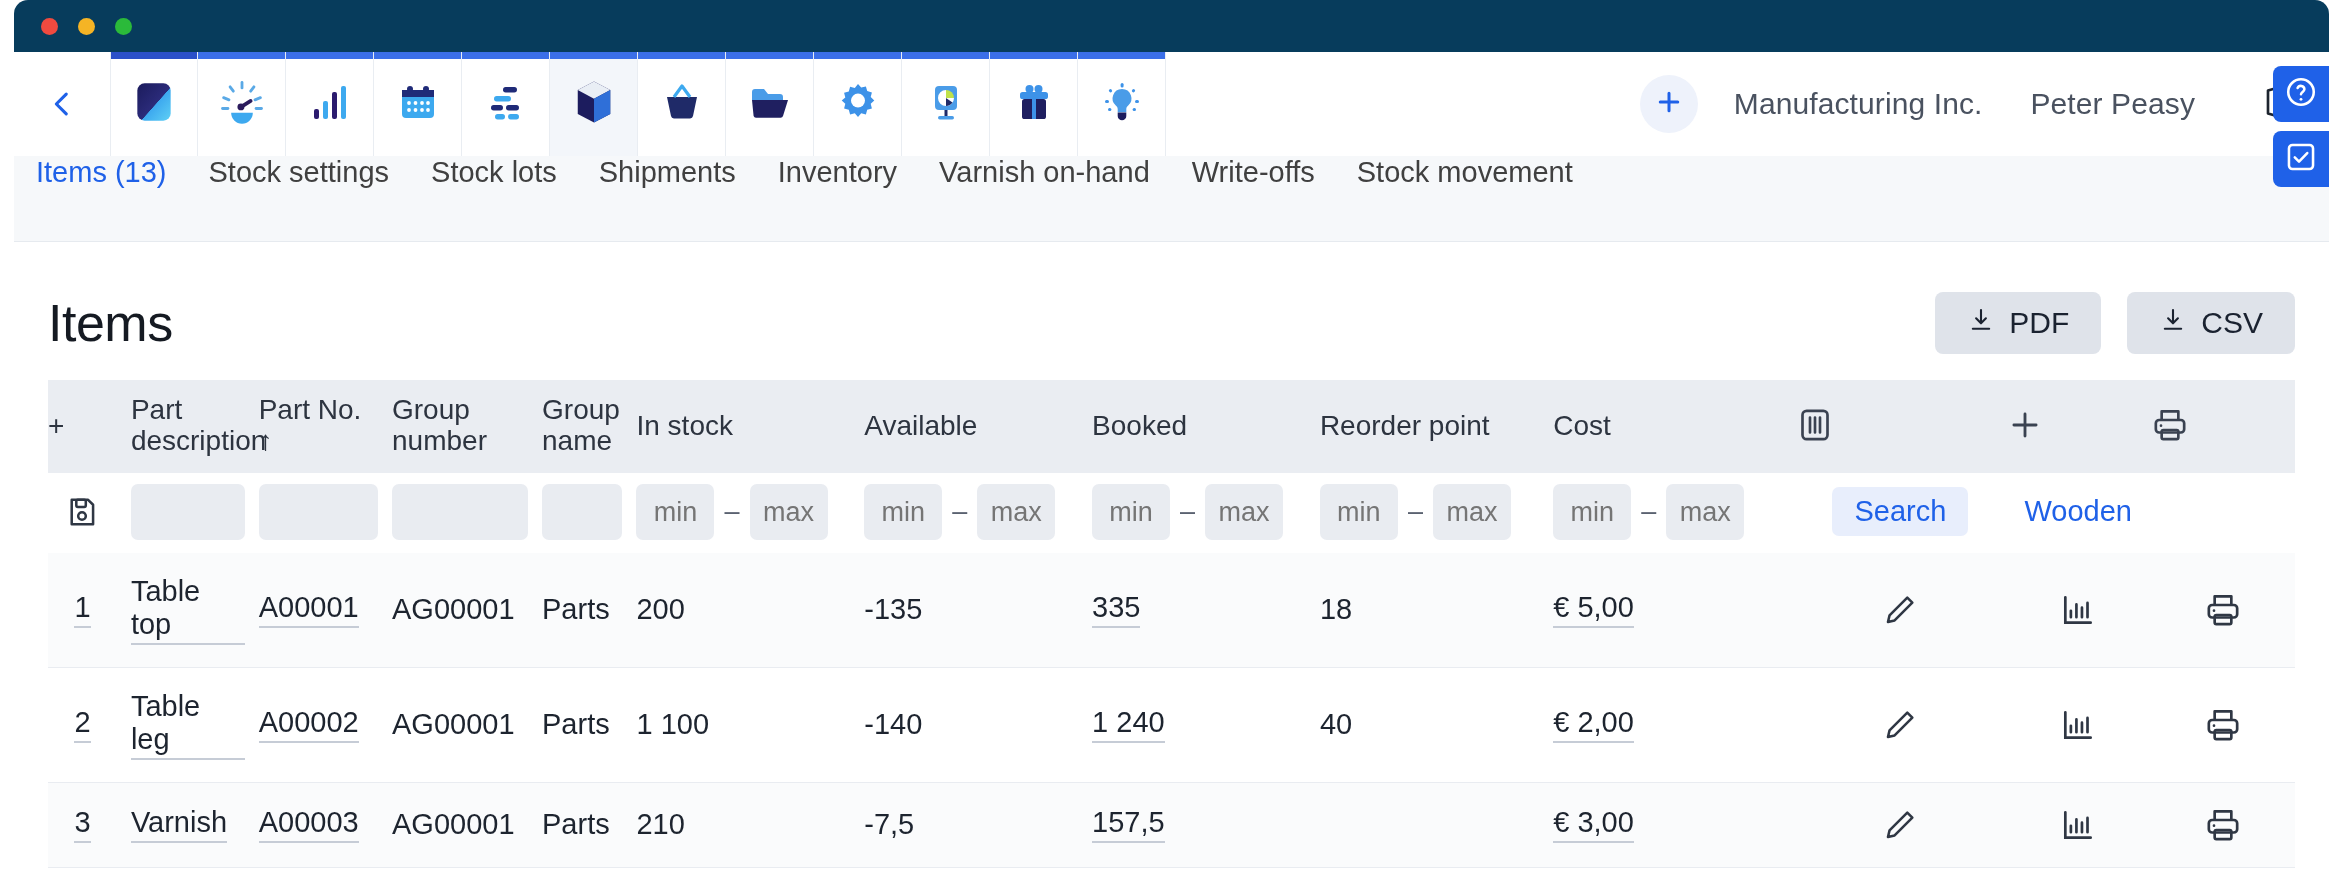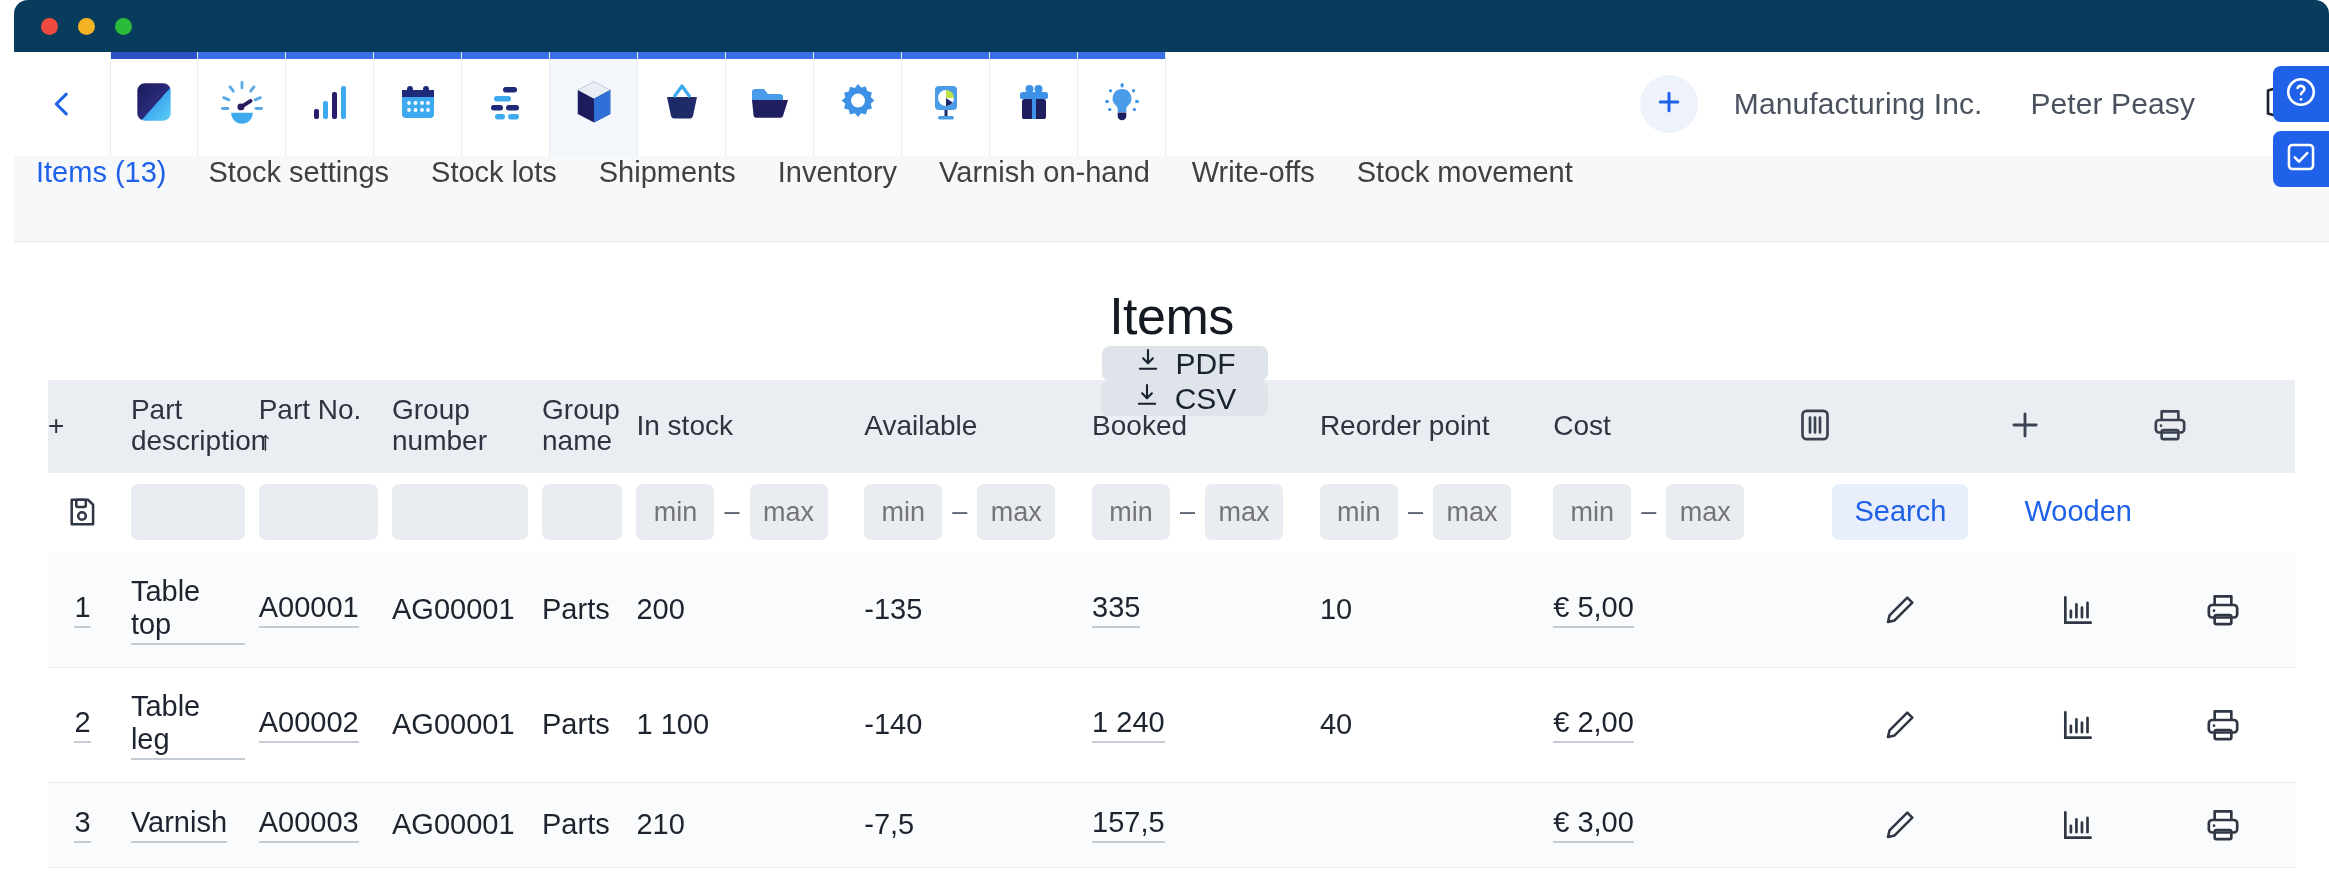--- a/index.html
+++ b/index.html
@@ -78,32 +78,32 @@
   }
   .tab {
     font-size:29px; color:#404040; margin-right:42px; cursor:pointer; white-space:nowrap;
   }
   .tab.active { color:#1f61e8; }
 
   
   .content { position:absolute; left:14px; top:242px; width:2315px; height:648px; background:#ffffff; }
 
   .pagehead {
-    display:flex; align-items:center; padding:44px 34px 0 34px; height:118px;flex-direction:column;
+    display:flex; align-items:center; padding:44px 34px 0 34px; height:118px;
   }
   .pagetitle { font-size:52px; font-weight:400; color:#151a22; letter-spacing:-.5px; }
   .createbtn {
     margin-left:30px; background:#1f61e8; color:#fff; border:none; border-radius:8px;
     height:64px; padding:0 28px; display:flex; align-items:center; gap:16px;
     font-size:28px; font-weight:700; cursor:pointer; font-family:"Liberation Sans", sans-serif;
   }
   .headspacer { flex:1; }
   .ghostbtn {
     background:#dfe3ea; border:none; border-radius:8px; height:62px; padding:0 32px;
-    display:flex; align-items:flex-end; gap:14px; font-size:30px; color:#1a2230;
+    display:flex; align-items:center; gap:14px; font-size:30px; color:#1a2230;
     cursor:pointer; margin-left:26px; font-family:"Liberation Sans", sans-serif;
   }
 
   
   table.grid { width:calc(100% - 68px); margin:20px 34px 0 34px; border-collapse:collapse; table-layout:fixed; }
   .grid thead th {
     background:#eaedf2; color:#2d3440; font-size:28px; font-weight:400; text-align:left;
     vertical-align:middle; padding:14px 0 16px 0; line-height:1.12;
   }
   .grid thead th.pad { padding-left:14px; }
@@ -127,21 +127,21 @@
     max-width:148px; border:none;
   }
   .minmax { display:flex; align-items:center; gap:10px; }
   .mm {
     background:#e9ecf1; border-radius:7px; height:56px; width:78px; border:none;
     font-size:27px; color:#868f9e; font-family:"Liberation Sans", sans-serif;
     text-align:center; line-height:56px; padding:0;
   }
   .dash { color:#5a6270; font-size:27px; }
   .searchbtn {
-    background:#e8eefc; color:#1f61e8; border:none; border-radius:7px; height:56px;
+    background:#e8eefc; color:#1f61e8; border:none; border-radius:7px; height:49px;
     padding:0 22px; font-size:29px; cursor:pointer; font-family:"Liberation Sans", sans-serif;
   }
   .clearbtn {
     background:transparent; color:#1f61e8; border:none; height:58px; padding:0 10px;
     font-size:29px; cursor:pointer; font-family:"Liberation Sans", sans-serif;
   }
   .iconcell { text-align:center; }
   .iconcell svg { display:inline-block; vertical-align:middle; cursor:pointer; }
   .savefilter { display:flex; align-items:center; justify-content:center; cursor:pointer; }
   .hdricon { display:inline-block; vertical-align:middle; cursor:pointer; }
@@ -552,21 +552,21 @@
 
         <tr class="datarow odd">
           <td class="ctr"><span class="u">1</span></td>
           <td class="cellpad"><span class="u">Table top</span></td>
           <td class="cellpad"><span class="u">A00001</span></td>
           <td class="cellpad">AG00001</td>
           <td class="cellpad">Parts</td>
           <td class="cellpad">200</td>
           <td class="cellpad neg">-135</td>
           <td class="cellpad"><span class="u">335</span></td>
-          <td class="cellpad">10</td>
+          <td class="cellpad">18</td>
           <td class="cellpad"><span class="u">€ 5,00</span></td>
           <td class="iconcell">
             <span>
               <svg width="38" height="38" viewBox="0 0 24 24" fill="none" stroke="#2f3744" stroke-width="1.6" stroke-linejoin="round">
                 <path d="M16.6 4.2l3.2 3.2L8.6 18.6l-4.2 1 1-4.2z"></path>
               </svg>
             </span>
           </td>
           <td class="iconcell">
             <span>

